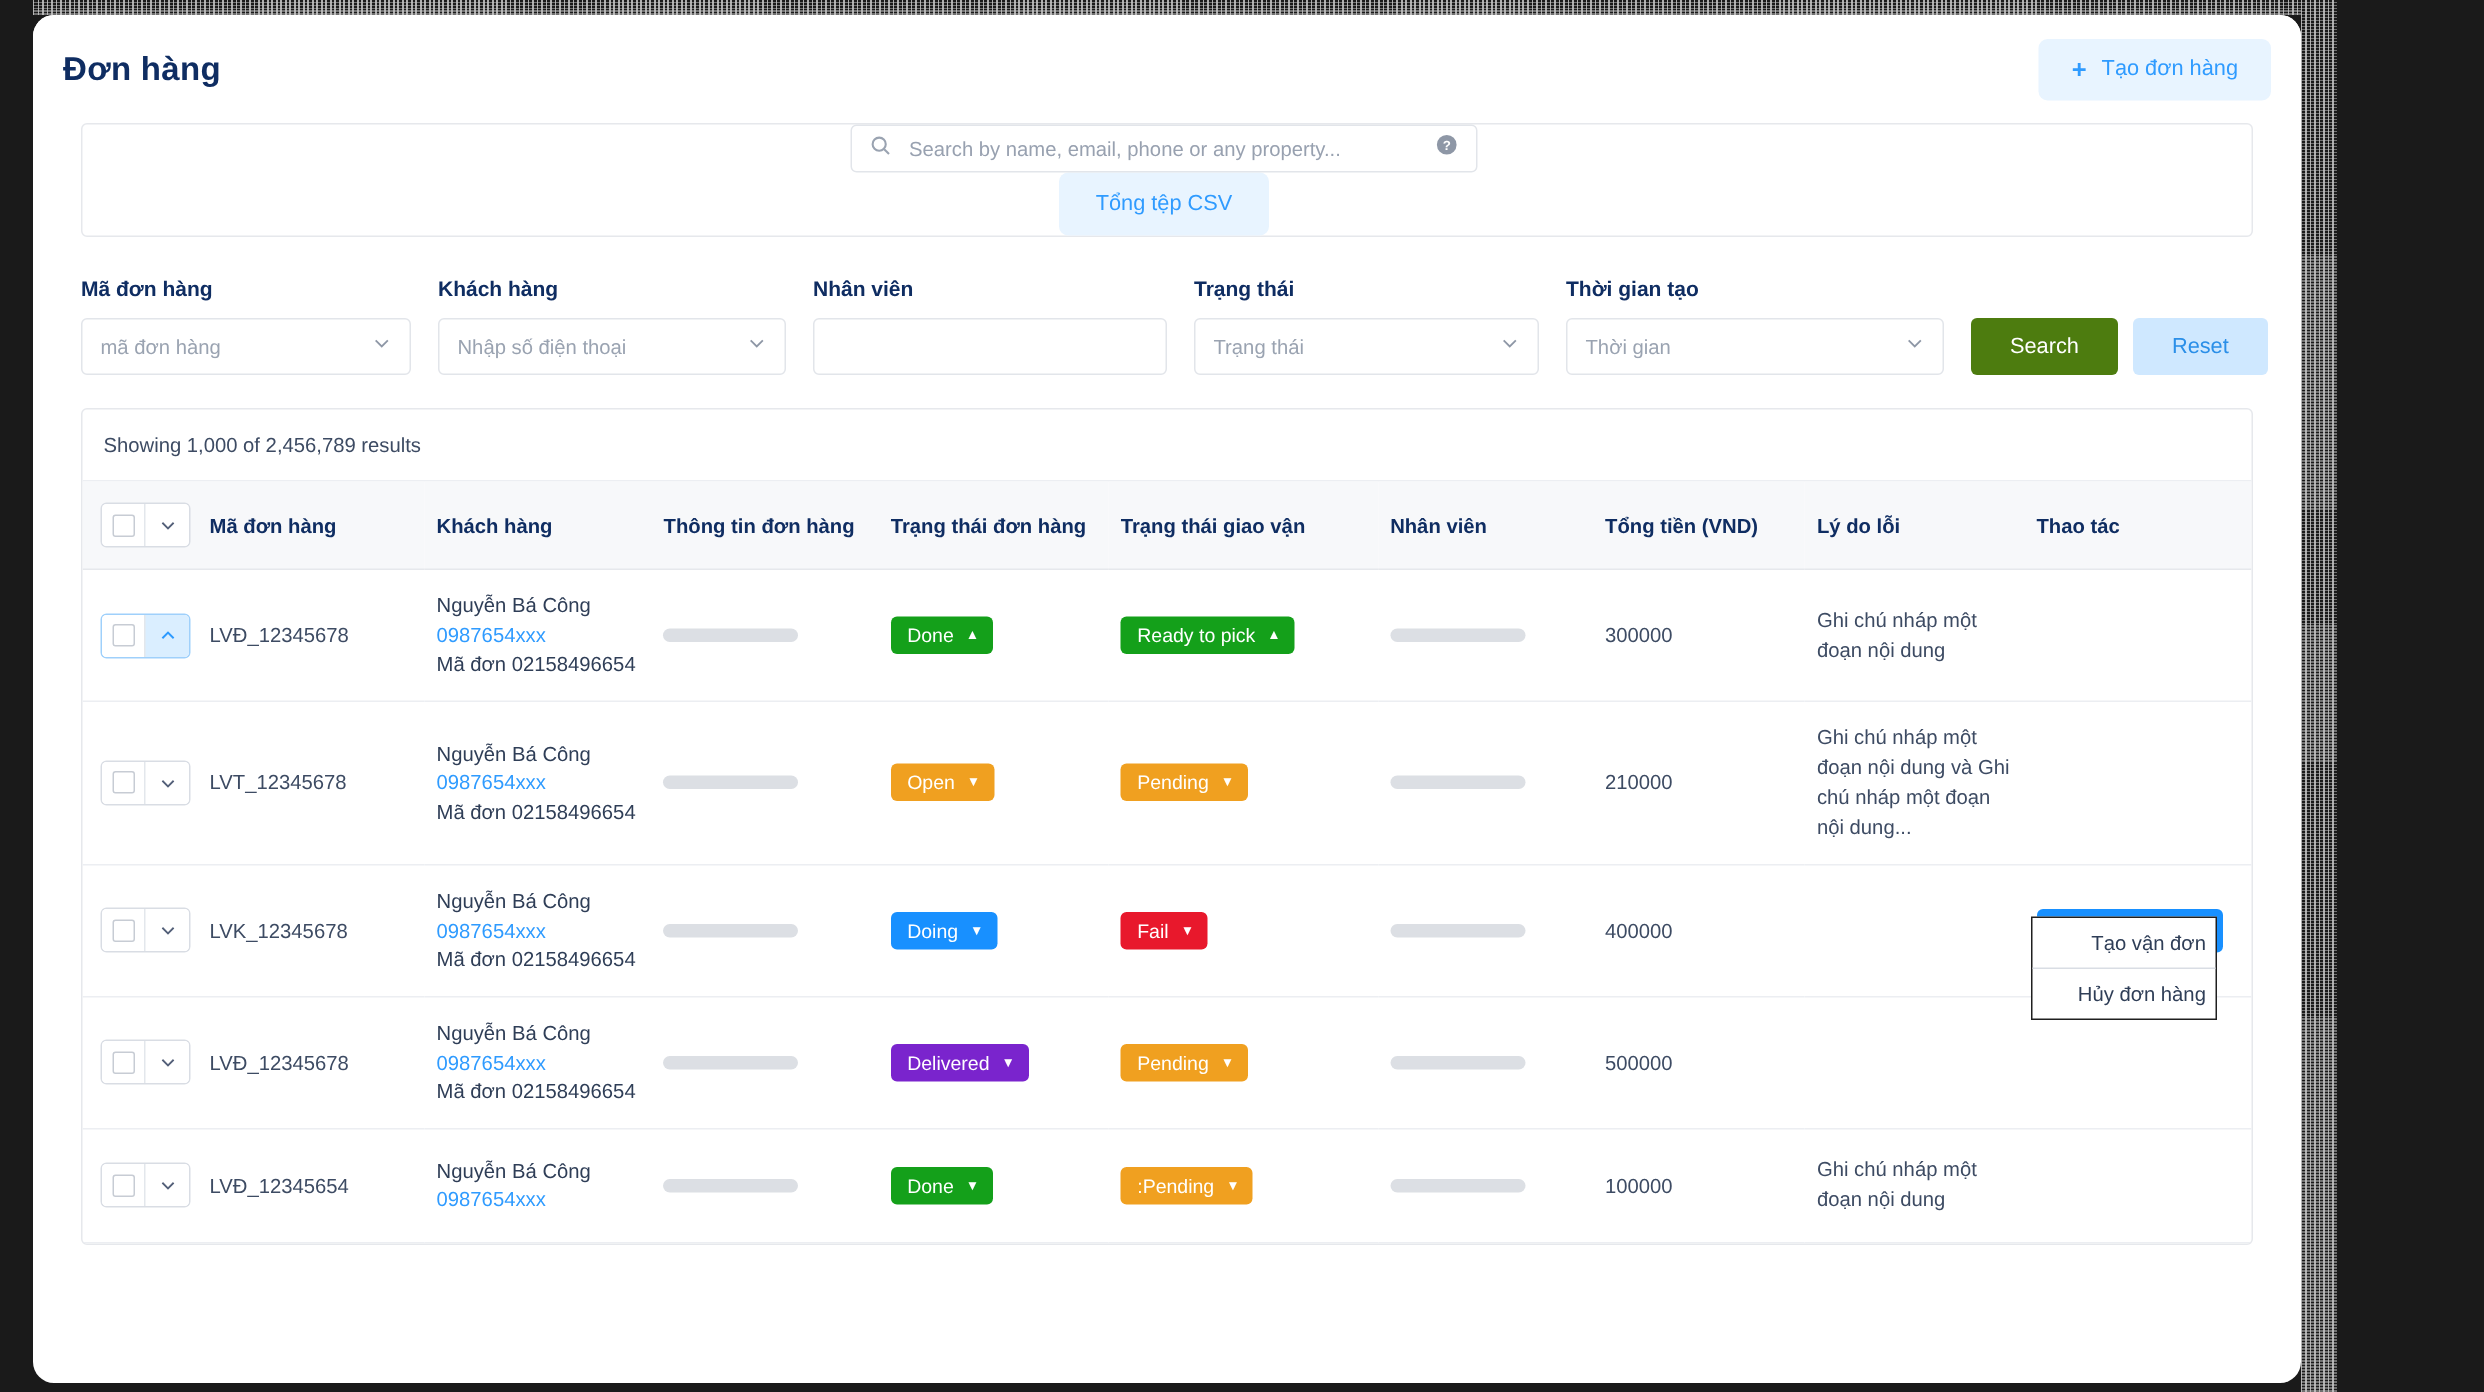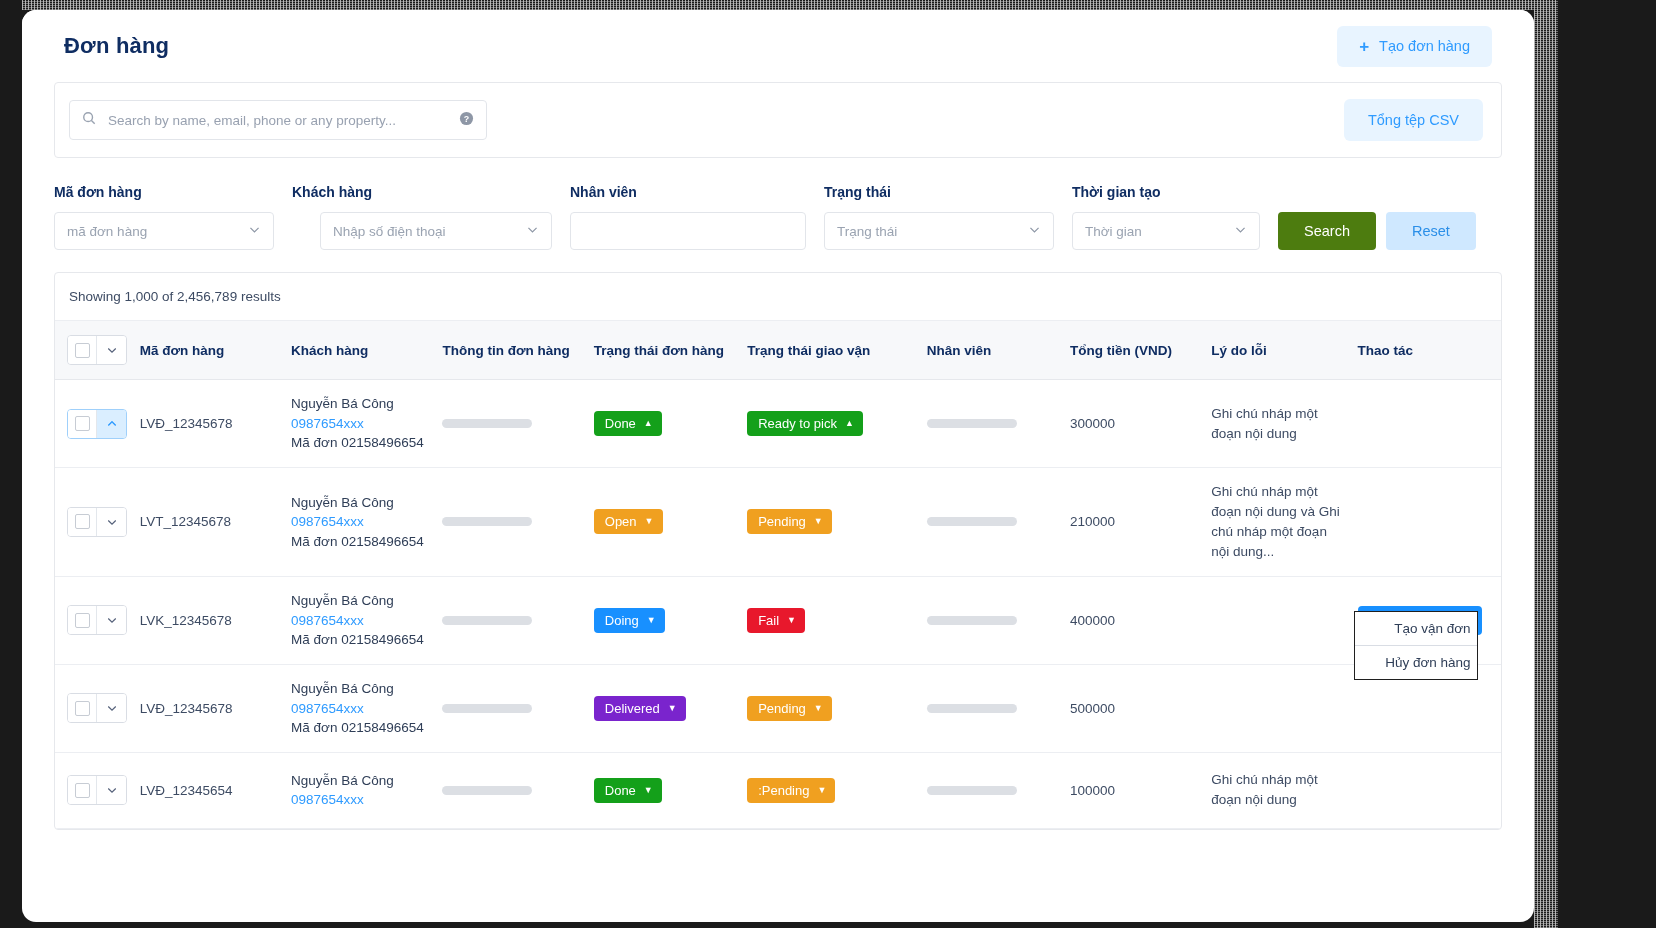--- a/index.html
+++ b/index.html
@@ -25,21 +25,21 @@
     opacity:.75;
     pointer-events:none;
   }
   .noise-top { left:22px; top:0; width:1512px; height:10px; }
   .noise-right { left:1534px; top:0; width:24px; height:928px; }
 
   
   .page-header {
     height:72px;
     display:flex; align-items:center; justify-content:space-between;
-    padding:0 42px;
+    padding:0 20px;
     background:#fff;
   }
   .page-title {
     font-size:22px; font-weight:bold; color:#0f2d62; letter-spacing:.2px;
   }
   .btn-create {
     display:flex; align-items:center; gap:10px;
     background:#e8f4ff; color:#2f9bff;
     border:none; border-radius:6px;
     padding:12px 22px;
@@ -50,20 +50,21 @@
 
   
   .search-card {
     margin:0 32px;
     border:1px solid #e6e8ec;
     border-radius:4px;
     height:76px;
     display:flex; align-items:center; justify-content:space-between;
     padding:0 18px 0 14px;
     background:#fff;
+    flex-direction:column;
   }
   .search-box {
     position:relative;
     width:418px; height:40px;
     border:1px solid #e2e5ea;
     border-radius:4px;
     display:flex; align-items:center;
     padding:0 12px;
     gap:10px;
   }
@@ -104,24 +105,24 @@
     padding:0 12px;
     background:#fff;
     cursor:pointer;
   }
   .filter-control .ph {
     flex:1 1 auto;
     font-size:13.5px; color:#9aa3b1;
     white-space:nowrap; overflow:hidden;
   }
   .fw-1 { width:220px; }
-  .fw-2 { width:232px;margin-left:28px; }
+  .fw-2 { width:232px; }
   .fw-3 { width:236px; }
   .fw-4 { width:230px; }
-  .fw-5 { width:188px;gap:36px; }
+  .fw-5 { width:252px;gap:36px; }
   .btn-search {
     background:#4d7c0f; color:#fff;
     border:none; border-radius:4px;
     height:38px; padding:0 26px;
     font-size:14.5px; font-family:inherit;
     cursor:pointer;
   }
   .btn-reset {
     background:#cfe8ff; color:#2b8fe8;
     border:none; border-radius:4px;

